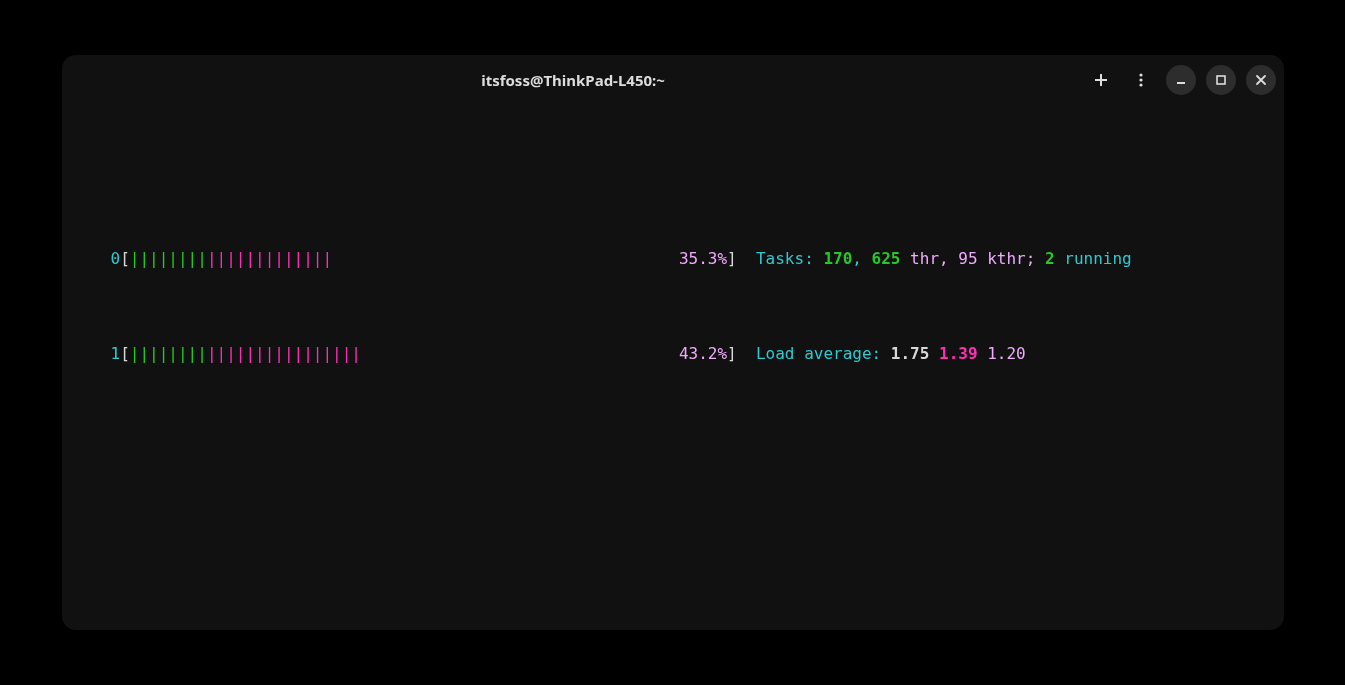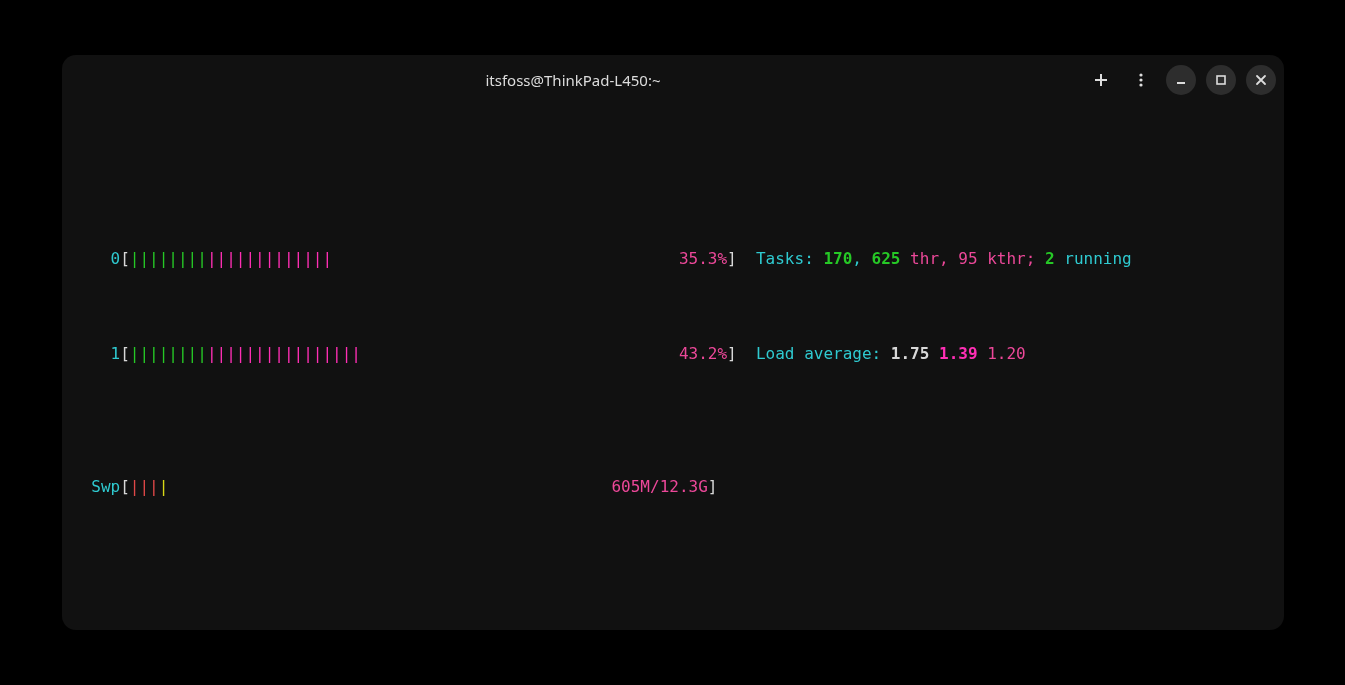--- a/index.html
+++ b/index.html
@@ -25,21 +25,21 @@
     overflow: hidden;
   }
   .titlebar {
     height: 50px;
     display: flex;
     align-items: center;
     position: relative;
     color: #ddd;
     font-family: system-ui, sans-serif;
     font-size: 15px;
-    font-weight: 400;
+    font-weight: 700;
   }
   .title-text {
     position: absolute;
     left: 50%;
     transform: translateX(-50%) translateX(-100px);
     white-space: nowrap;
   }
   .title-actions {
     position: absolute;
     right: 8px;
@@ -68,21 +68,21 @@
     letter-spacing: 0;
   }
   .ln { height: 19px; line-height: 19px; }
   .cyan   { color: #2fcad0; }
   .green  { color: #26c826; }
   .yellow { color: #d8d816; }
   .redf   { color: #e04848; }
   .magenta{ color: #ff2fb5; }
   .blue   { color: #1f7ec7; }
   .white  { color: #d8d8d8; }
-  .grey   { color: #ec4899; }
+  .grey   { color: #f0abfc; }
   .bold   { font-weight: 700; }
 </style>
 </head>
 <body>
 
 <div class="window">
 
   <div class="titlebar">
     <div class="title-text">itsfoss@ThinkPad-L450:~</div>
     <div class="title-actions">
@@ -121,21 +121,20 @@
 
     
     <div class="ln"><span class="white">    </span><span class="cyan">0</span><span class="white">[</span><span class="green">||||||||</span><span class="magenta">|||||||||||||</span><span class="white">                                    </span><span class="grey">35.3%</span><span class="white">]  </span><span class="cyan">Tasks: </span><span class="green bold">170</span><span class="cyan">, </span><span class="green bold">625</span><span class="grey"> thr, 95 kthr; </span><span class="green bold">2</span><span class="cyan"> running</span></div>
 
     
     <div class="ln"><span class="white">    </span><span class="cyan">1</span><span class="white">[</span><span class="green">||||||||</span><span class="magenta">||||||||||||||||</span><span class="white">                                 </span><span class="grey">43.2%</span><span class="white">]  </span><span class="cyan">Load average: </span><span class="white bold">1.75</span><span class="white"> </span><span class="magenta bold">1.39</span><span class="white"> </span><span class="grey">1.20</span></div>
 
     
 
     
-    <div class="ln"><span class="white">  </span><span class="cyan">Swp</span><span class="white">[</span><span class="redf">|||</span><span class="yellow">|</span><span class="white">                                              </span><span class="grey">605M/12.3G</span><span class="white">]</span></div>
 
     <div class="ln"></div>
 
     
     
 
     
     
 
     

